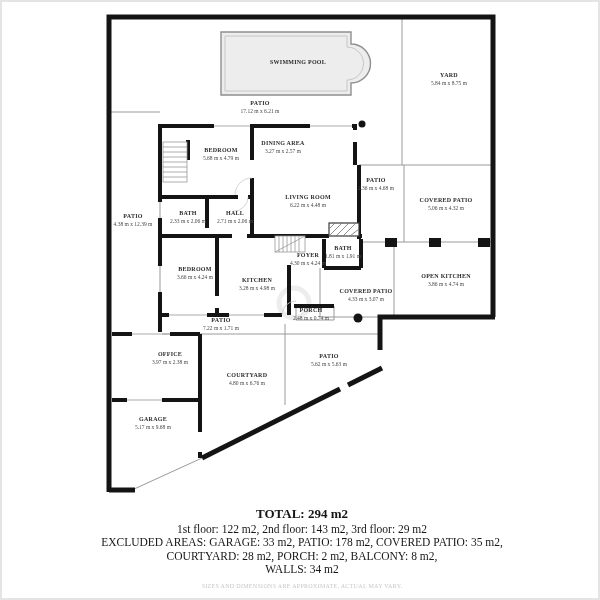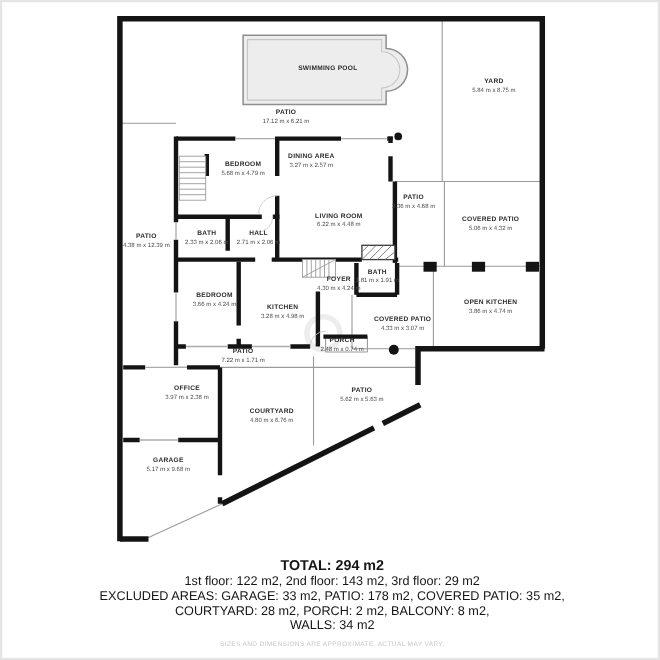--- a/index.html
+++ b/index.html
@@ -1,19 +1,19 @@
 <!DOCTYPE html>
 <html><head>
 <meta charset="utf-8">
 <style>
   html,body{margin:0;padding:0;background:#fff;}
   .page{
     position:relative;width:600px;height:600px;background:#fff;
     box-sizing:border-box;border:2px solid #e4e4e4;overflow:hidden;
-    font-family:Liberation Sans, sans-serif;
+    font-family:Liberation Serif, serif;
   }
   .drawing{position:absolute;left:0;top:0;}
   #labels{position:absolute;left:0;top:0;width:600px;height:600px;pointer-events:none;}
   .room-label{
     position:absolute;transform:translate(-50%,-50%);
     text-align:center;white-space:nowrap;line-height:1.25;
   }
   .rname{font-size:6px;letter-spacing:.25px;color:#2b2b2b;font-weight:bold;}
   .rdims{font-size:5.5px;color:#4a4a4a;}
   .summary{

